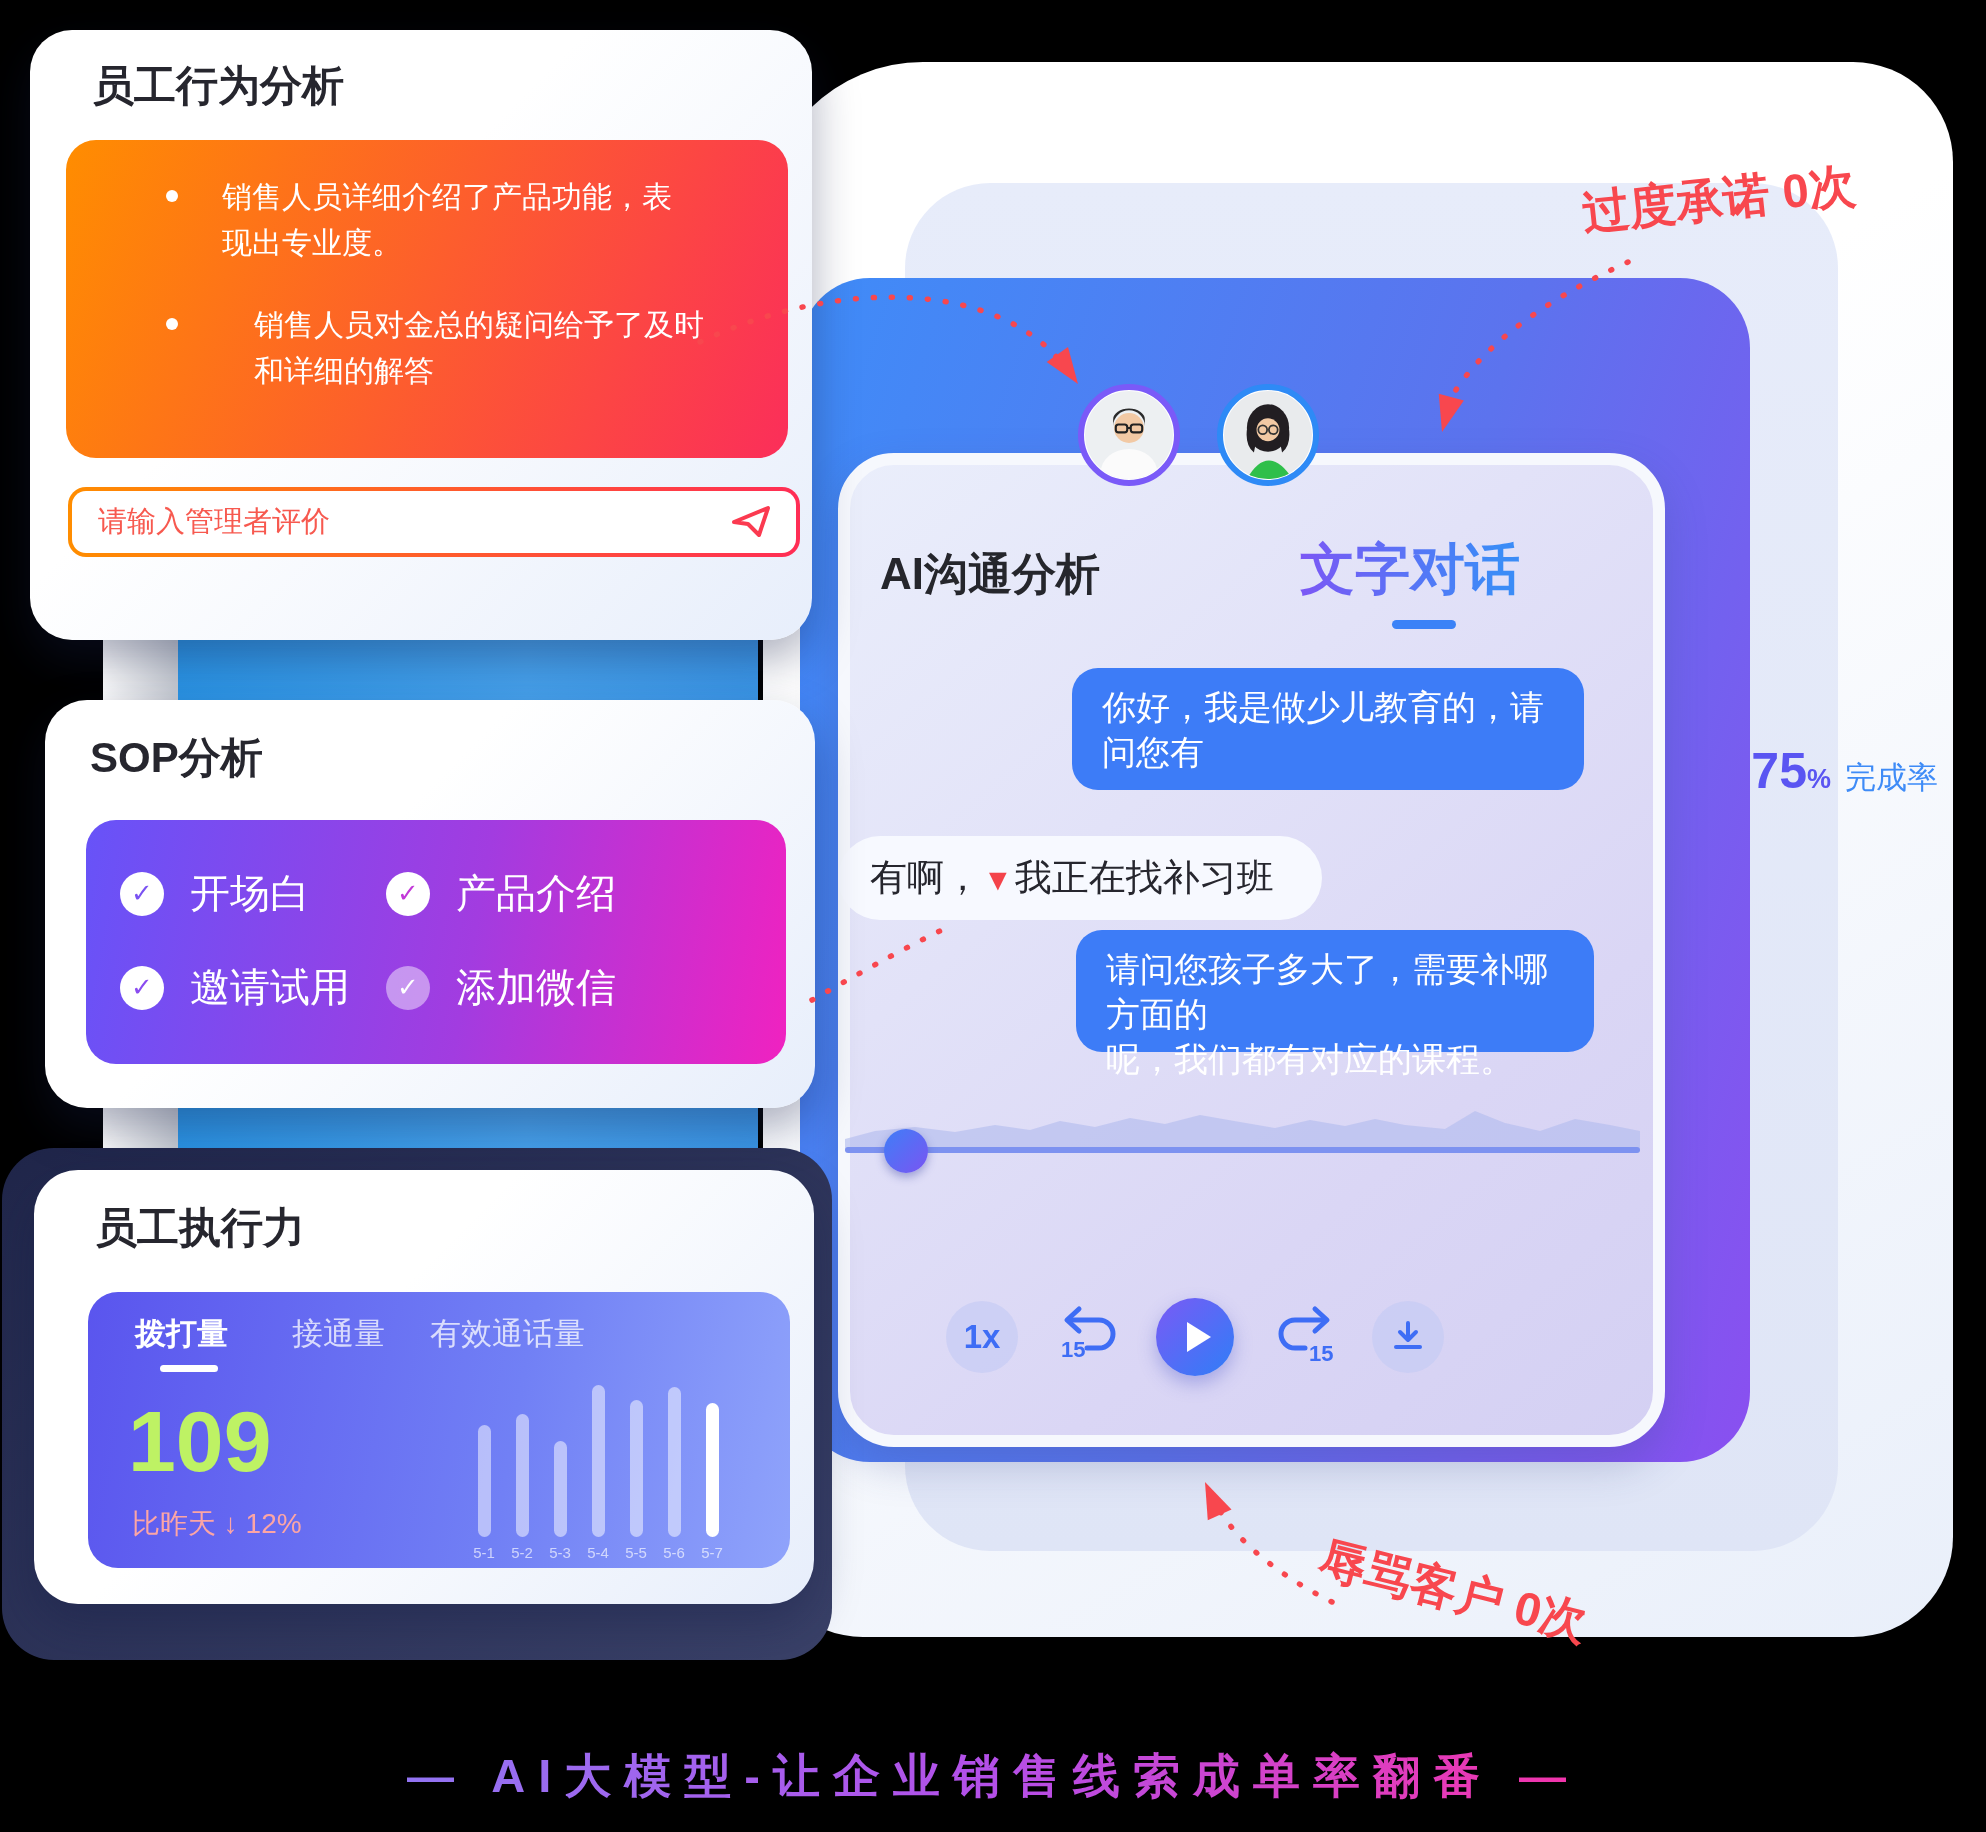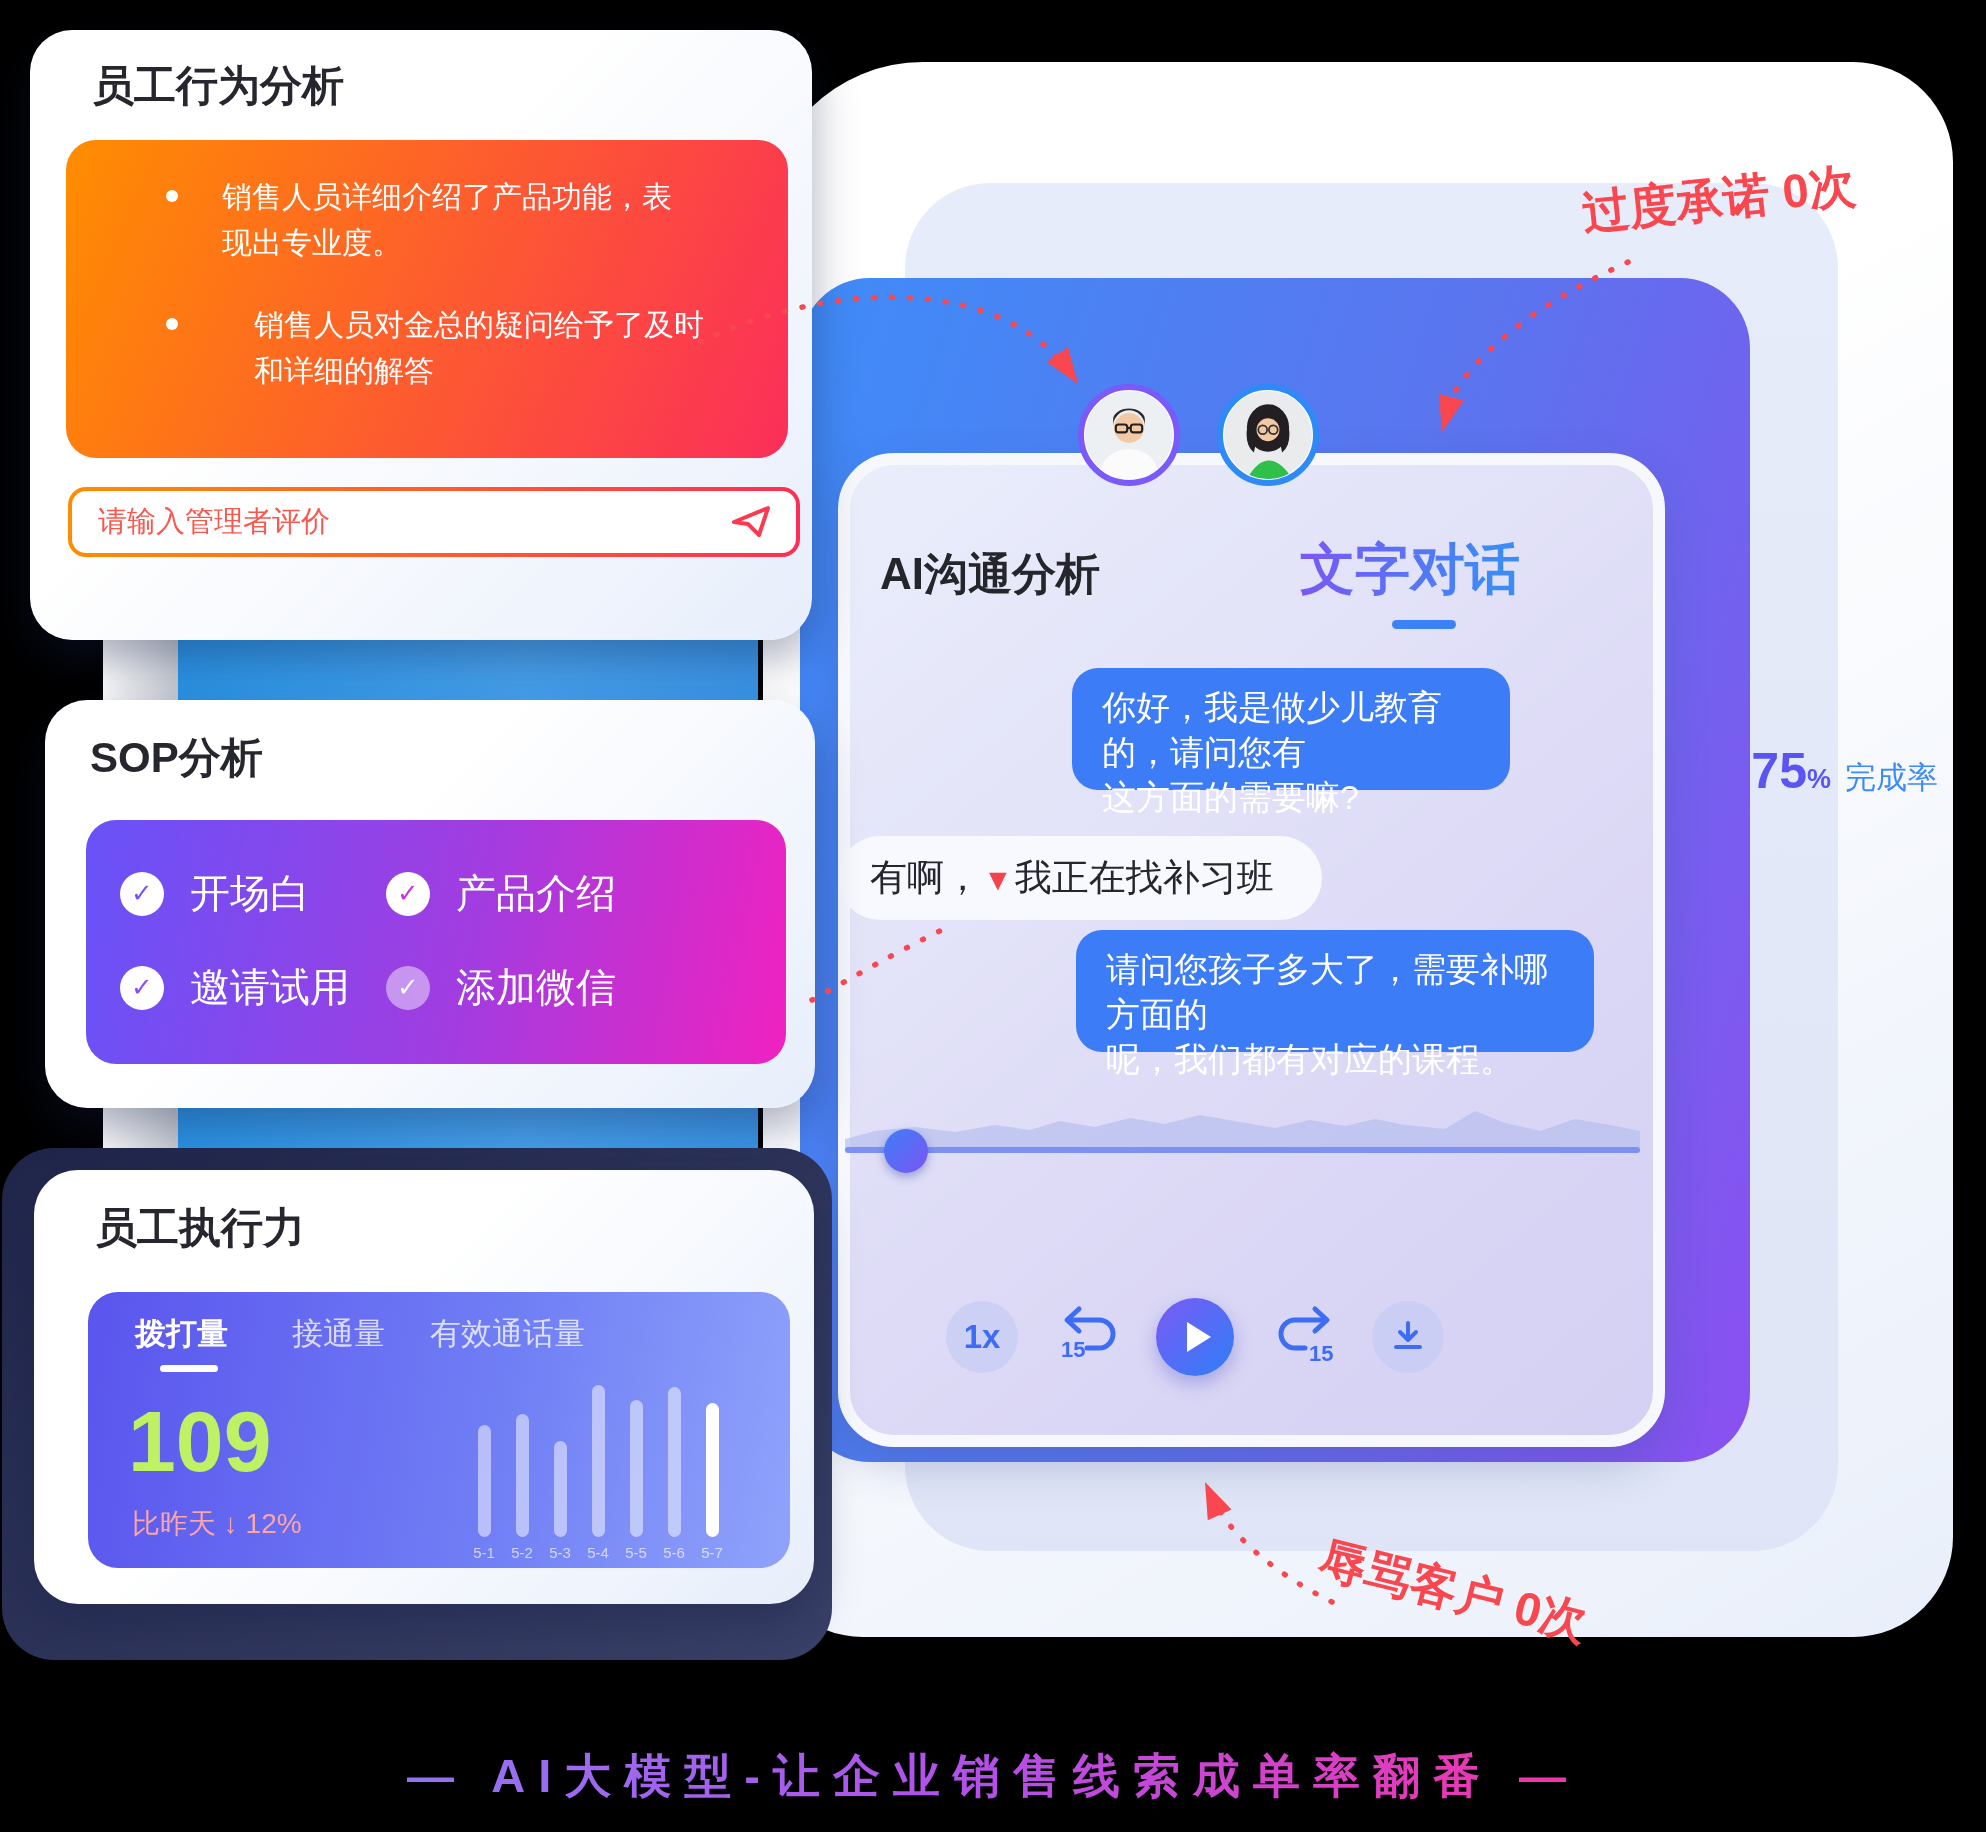--- a/index.html
+++ b/index.html
@@ -28,21 +28,21 @@
   .avatar.male{left:1078px;top:384px;border:6px solid #7a5af8;}
   .avatar.female{left:1217px;top:384px;border:6px solid #2e8af6;}
 
   .tab-inactive{left:880px;top:545px;font-size:44px;font-weight:bold;color:#25262c;z-index:15;}
   .tab-active{left:1300px;top:533px;font-size:55px;font-weight:bold;z-index:15;
     background:linear-gradient(90deg,#7b57f5 0%,#3b8cf7 90%);-webkit-background-clip:text;background-clip:text;color:transparent;}
   .tab-underline{left:1392px;top:620px;width:64px;height:9px;border-radius:5px;background:#3b82f7;z-index:15;}
 
   .bubble{z-index:15;color:#fff;font-size:34px;line-height:45px;box-sizing:border-box;}
   .bubble.blue{background:#3d7cf7;border-radius:26px;padding:17px 30px;}
-  .b1{left:1072px;top:668px;width:438px;height:122px;}
+  .b1{left:1072px;top:668px;width:512px;height:122px;}
   .b3{left:1076px;top:930px;width:518px;height:122px;}
   .b2{left:838px;top:836px;width:452px;height:84px;background:#f7f9ff;border-radius:42px;
       color:#26262e;font-size:37px;font-weight:500;display:flex;align-items:center;padding-left:32px;z-index:15;}
   .marker-tri{color:#f4434a;font-size:30px;margin:0 2px;transform:translateY(2px);display:inline-block;}
 
   .wave{left:845px;top:1101px;width:795px;height:50px;z-index:14;}
   .progress-line{left:845px;top:1147px;width:795px;height:6px;border-radius:3px;background:#7d92f0;z-index:15;}
   .knob{left:884px;top:1129px;width:44px;height:44px;border-radius:50%;z-index:16;
     background:linear-gradient(135deg,#3f7ef7,#7a55f2);box-shadow:0 4px 10px rgba(50,60,160,.4);}
 
@@ -146,21 +146,20 @@
       <path d="M26 44 q-2 18 8 26 l4-20 Z M74 44 q2 18 -8 26 l-4-20 Z" fill="#221e22"></path>
     </svg>
   </div>
 
   <div class="abs tab-inactive">AI沟通分析</div>
   <div class="abs tab-active">文字对话</div>
   <div class="abs tab-underline"></div>
 
   <div class="abs bubble blue b1">
     <div>你好，我是做少儿教育的，请问您有</div>
-    <div>这方面的需要嘛?</div>
   </div>
   <div class="abs b2">
     <span>有啊，</span>
       <span class="marker-tri">▼</span>
       <span>我正在找补习班</span>
   </div>
   <div class="abs bubble blue b3">
     <div>请问您孩子多大了，需要补哪方面的</div>
     <div>呢，我们都有对应的课程。</div>
   </div>

